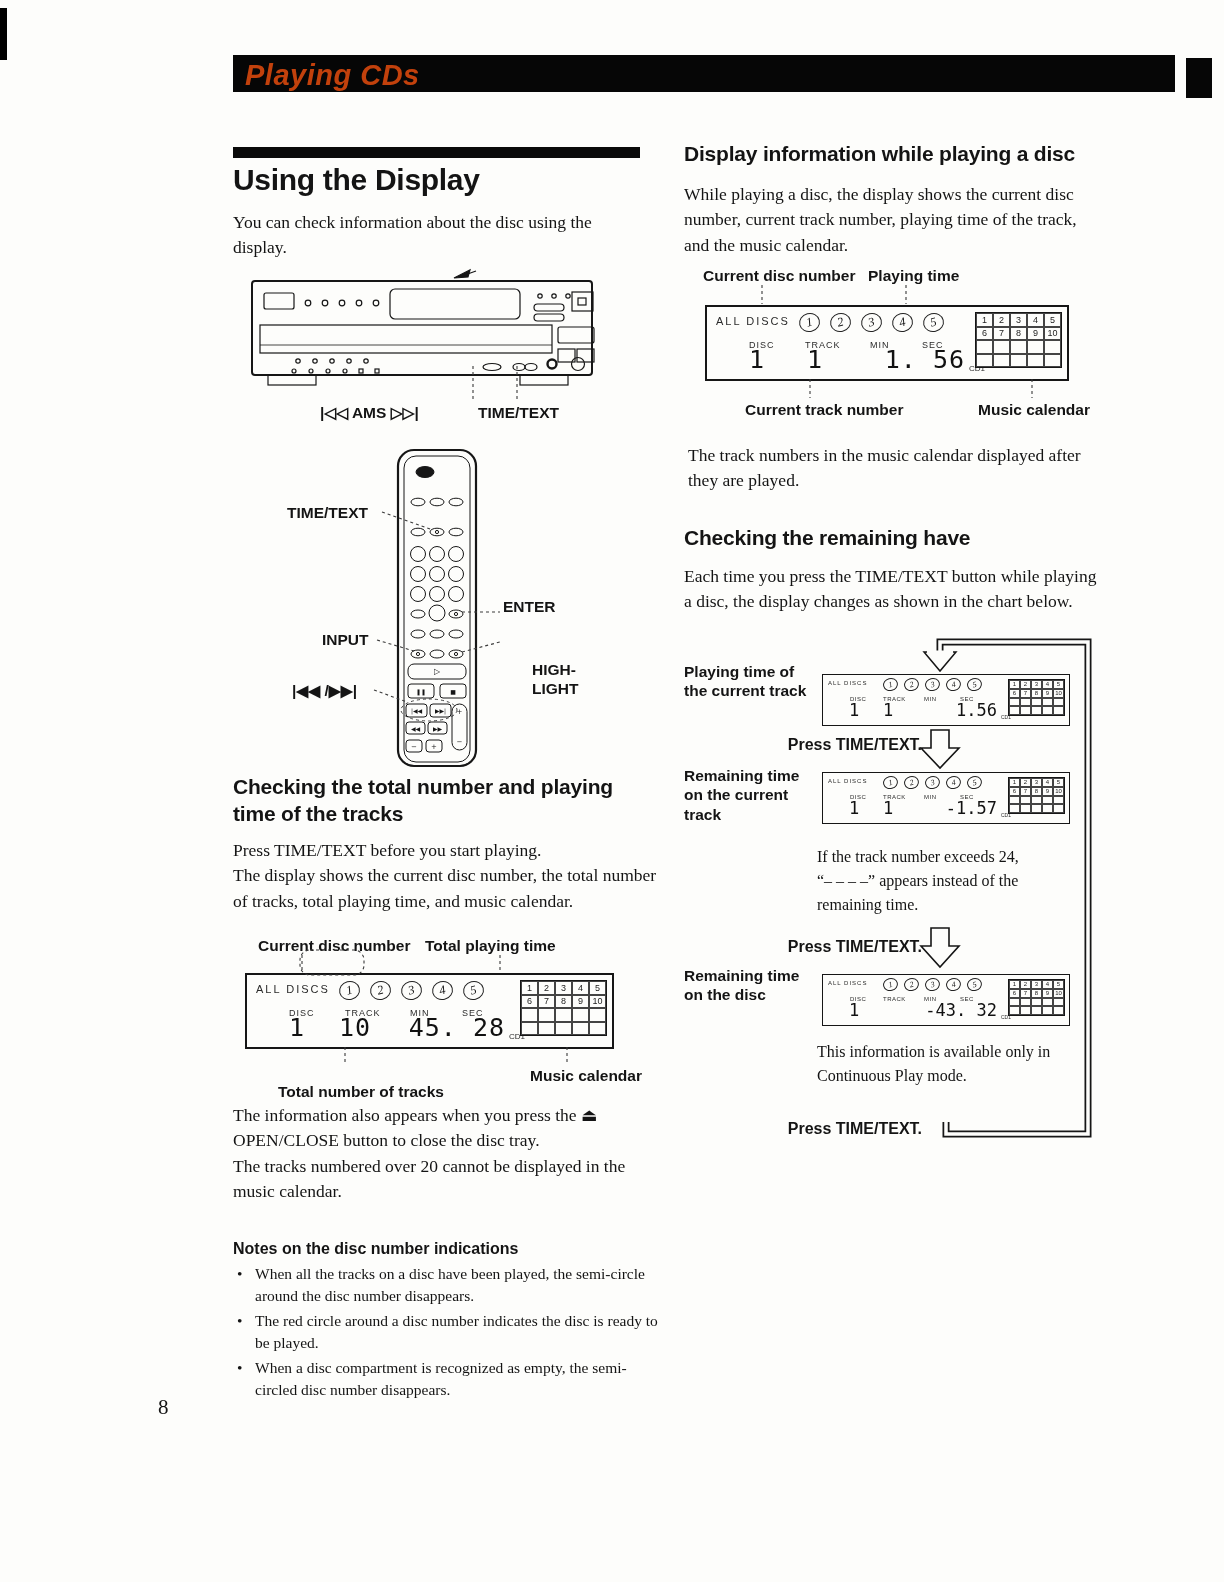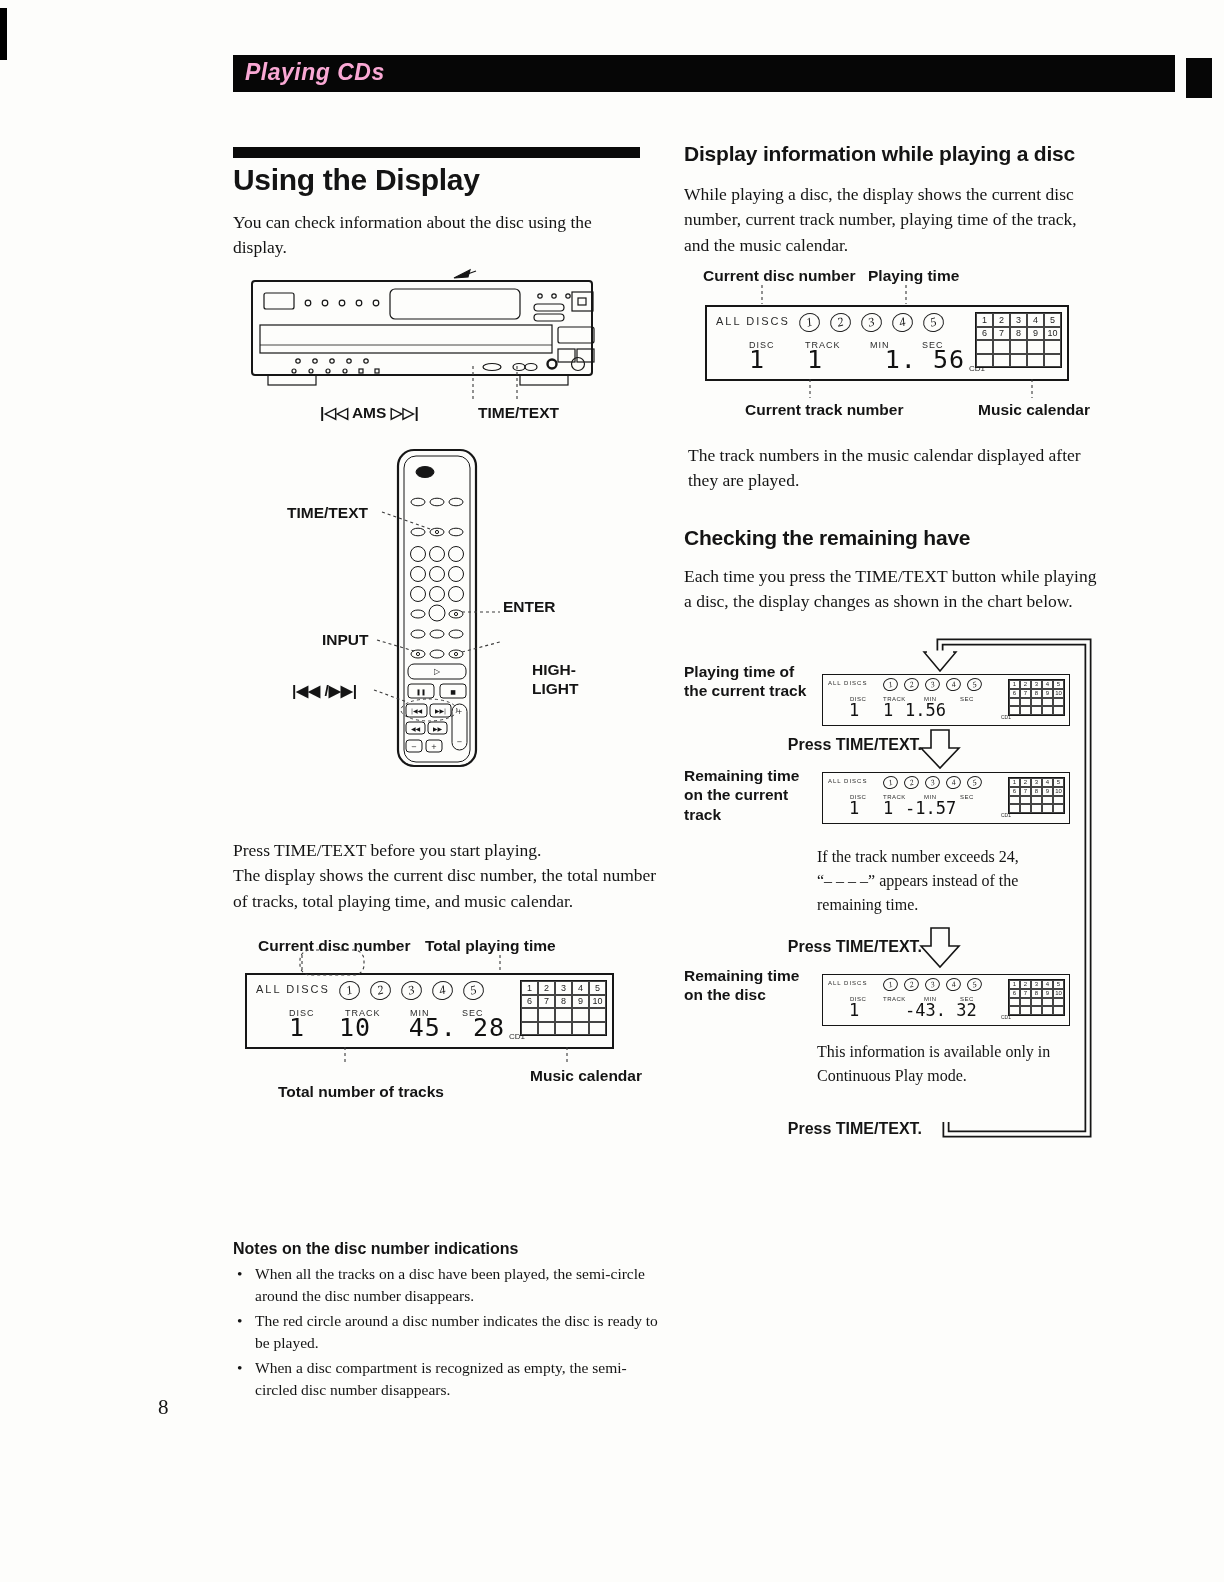--- a/index.html
+++ b/index.html
@@ -2,22 +2,22 @@
 <html><head>
 <meta charset="utf-8">
 <style>
   html,body{margin:0;padding:0;background:#e8e8e6;}
   .page{position:relative;width:1224px;height:1582px;background:#fdfdfb;margin:0 auto;
         font-family:"Liberation Serif",serif;color:#141414;overflow:hidden;}
   
   .edge-mark{position:absolute;background:#000;}
   
   .header-bar{position:absolute;left:233px;top:55px;width:942px;height:37px;background:#060606;}
-  .header-title{position:absolute;left:12px;top:4px;color:#f9a8d4;font-family:"Liberation Sans",sans-serif;
-      font-weight:bold;font-style:italic;font-size:23px;letter-spacing:.5px;text-align:right;}
+  .header-title{position:absolute;left:12px;top:4px;color:#c2410c;font-family:"Liberation Sans",sans-serif;
+      font-weight:bold;font-style:italic;font-size:29px;letter-spacing:.5px;text-align:right;}
   .header-square{position:absolute;left:1186px;top:58px;width:26px;height:40px;background:#060606;}
   
   .rule{position:absolute;left:233px;top:147px;width:407px;height:11px;background:#0a0a0a;}
   h1.h1{position:absolute;left:233px;top:163px;margin:0;font-family:"Liberation Sans",sans-serif;
       font-size:30px;font-weight:bold;letter-spacing:-.3px;text-align:right;}
   .h2{position:absolute;margin:0;font-family:"Liberation Sans",sans-serif;font-size:21px;
       font-weight:bold;line-height:1.3;letter-spacing:-.2px;}
   .para{position:absolute;font-size:17.5px;line-height:1.45;white-space:pre-line;}
   .diagram-label{position:absolute;font-family:"Liberation Sans",sans-serif;font-weight:bold;
       font-size:15.5px;line-height:1.25;white-space:pre-line;}
@@ -63,21 +63,21 @@
   .lcd.mini .lcd-discs{left:60px;top:3px;gap:6px;}
   .lcd.mini .lcd-disc-circle{width:13px;height:11px;font-size:8px;border-width:1px;}
   .lcd.mini .lcd-lbl{font-size:6px;letter-spacing:.5px;}
   .lcd.mini .lbl-disc{left:27px;top:21px;}
   .lcd.mini .lbl-track{left:60px;top:21px;}
   .lcd.mini .lbl-min{left:101px;top:21px;}
   .lcd.mini .lbl-sec{left:137px;top:21px;}
   .lcd.mini .lcd-val{top:25px;font-size:17px;}
   .lcd.mini .val-disc{left:18px;width:26px;text-align:center;}
   .lcd.mini .val-track{left:52px;width:26px;text-align:center;}
-  .lcd.mini .val-time{left:82px;width:92px;text-align:left;}
+  .lcd.mini .val-time{left:82px;width:92px;text-align:right;}
   .lcd.mini .lcd-unit{left:178px;top:39px;font-size:5px;}
   .lcd.mini .lcd-cal{right:4px;top:4px;grid-template-columns:repeat(5,11px);grid-auto-rows:8.8px;}
   .lcd.mini .cal-cell{font-size:6px;}
   .svg-ill{position:absolute;}
   .overlay{position:absolute;left:0;top:0;pointer-events:none;}
 </style>
 </head>
 <body>
 
 <div class="page">
@@ -200,20 +200,21 @@
         <text x="42" y="301" font-size="7">+</text>
     </g>
   </svg>
   <div class="diagram-label" style="left:287px;top:503px;">TIME/TEXT</div>
   <div class="diagram-label" style="left:503px;top:597px;">ENTER</div>
   <div class="diagram-label" style="left:322px;top:630px;">INPUT</div>
   <div class="diagram-label" style="left:503px;top:660px;margin-left:29px;">HIGH-
 LIGHT</div>
   <div class="diagram-label" style="left:292px;top:681px;">|◀◀ /▶▶|</div>
 
+  <div class="h2" style="left:233px;top:773px;width:410px;">Checking the total number and playing time of the tracks</div>
   <div class="para" style="left:233px;top:838px;width:425px;">Press TIME/TEXT before you start playing.
 The display shows the current disc number, the total number of tracks, total playing time, and music calendar.</div>
 
   <div class="diagram-label" style="left:258px;top:936px;">Current disc number</div>
   <div class="diagram-label" style="left:425px;top:936px;">Total playing time</div>
 
   <div class="lcd main" style="left:245px;top:973px;">
       <span class="lcd-alldiscs">ALL DISCS</span>
       <span class="lcd-discs">
         <span class="lcd-disc-circle">1</span>
@@ -250,20 +251,22 @@
         <span class="cal-cell"></span>
         <span class="cal-cell"></span>
         <span class="cal-cell"></span>
         <span class="cal-cell"></span>
       </span>
     </div>
 
   <div class="diagram-label" style="left:278px;top:1066px;margin-top:16px;">Total number of tracks</div>
   <div class="diagram-label" style="left:530px;top:1066px;">Music calendar</div>
 
+  <div class="para" style="left:233px;top:1103px;width:430px;">The information also appears when you press the ⏏ OPEN/CLOSE button to close the disc tray.
+The tracks numbered over 20 cannot be displayed in the music calendar.</div>
 
   <div class="notes-title" style="left:233px;top:1240px;">Notes on the disc number indications</div>
   <ul class="notes-list" style="left:233px;top:1263px;">
     <li>When all the tracks on a disc have been played, the semi-circle around the disc number disappears.</li>
     <li>The red circle around a disc number indicates the disc is ready to be played.</li>
     <li>When a disc compartment is recognized as empty, the semi-circled disc number disappears.</li>
   </ul>
 
   <div class="page-num" style="left:158px;top:1395px;">8</div>
 

